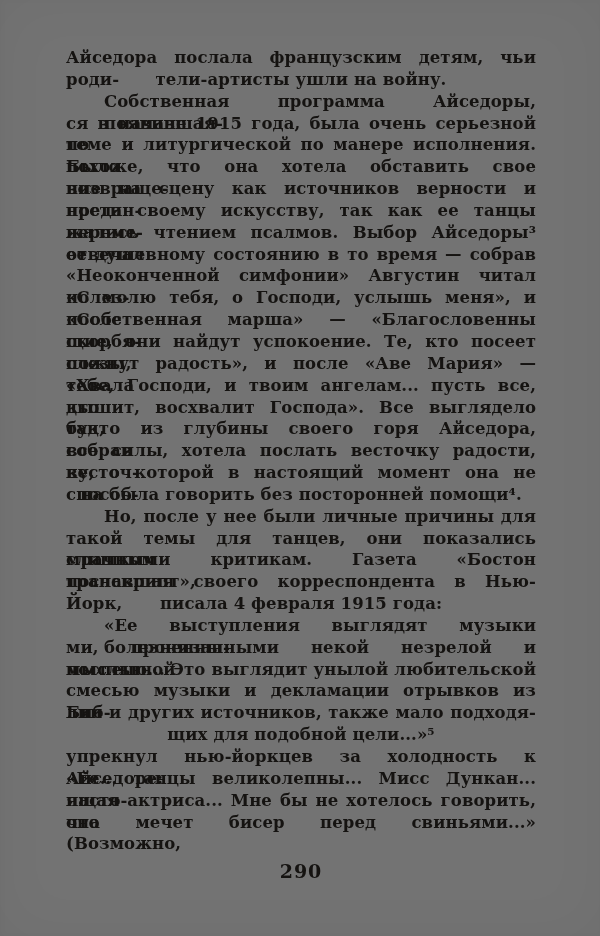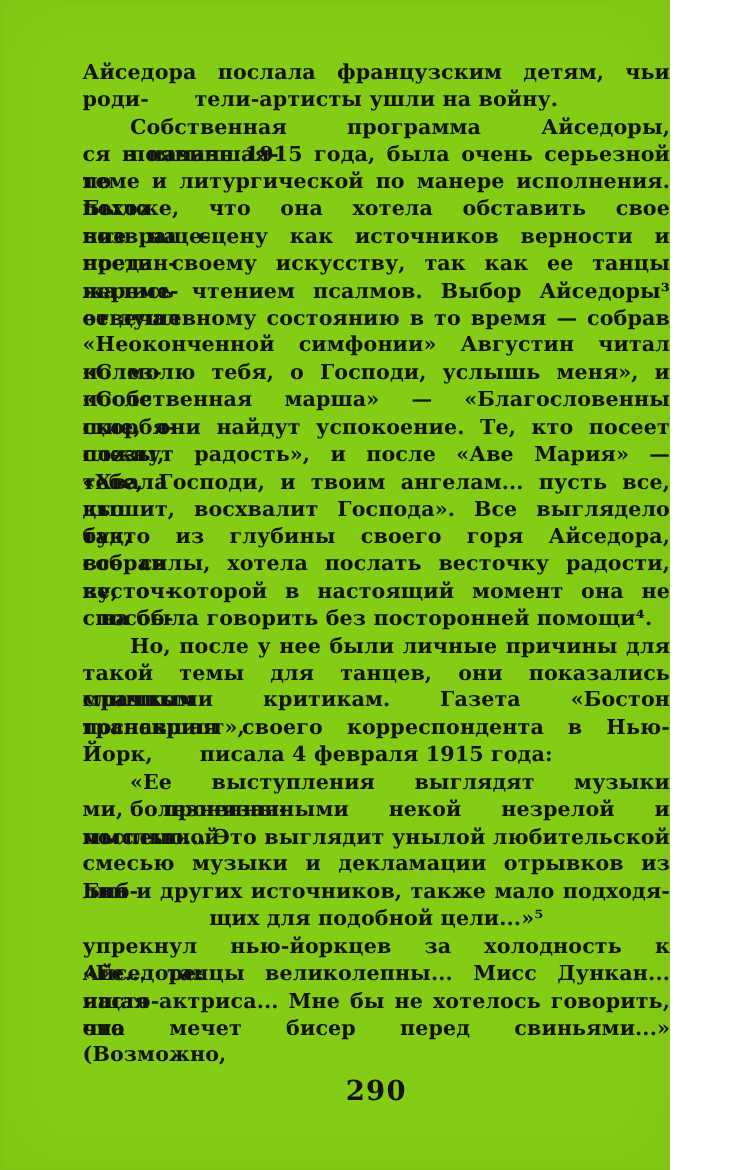--- a/index.html
+++ b/index.html
@@ -2,23 +2,23 @@
 <html><head>
 <meta charset="utf-8">
 <style>
   html, body {
     margin: 0;
     padding: 0;
     background: #ffffff;
   }
   .page {
     position: relative;
-    width: 536px;
+    width: 600px;
     height: 936px;
-    background: #84cc16;
+    background: #737373;
     overflow: hidden;
     box-shadow: inset 0 0 60px rgba(0,0,0,0.035), inset 2px 0 6px rgba(0,0,0,0.02);
     font-family: "DejaVu Serif", "Liberation Serif", serif;
     color: #151311;
   }
   .text-column {
     position: absolute;
     top: 47px;
     left: 66px;
     width: 470px;
@@ -43,21 +43,21 @@
   }
   .line.indent {
     padding-left: 38px;
   }
   .page-number {
     position: absolute;
     top: 860px;
     left: 66px;
     width: 470px;
     text-align: center;
-    font-size: 22px;
+    font-size: 19px;
     font-weight: 700;
     letter-spacing: 1px;
   }
 </style>
 </head>
 <body>
 
 <div class="page">
   <div class="text-column" id="text-column">
       <div class="para">

